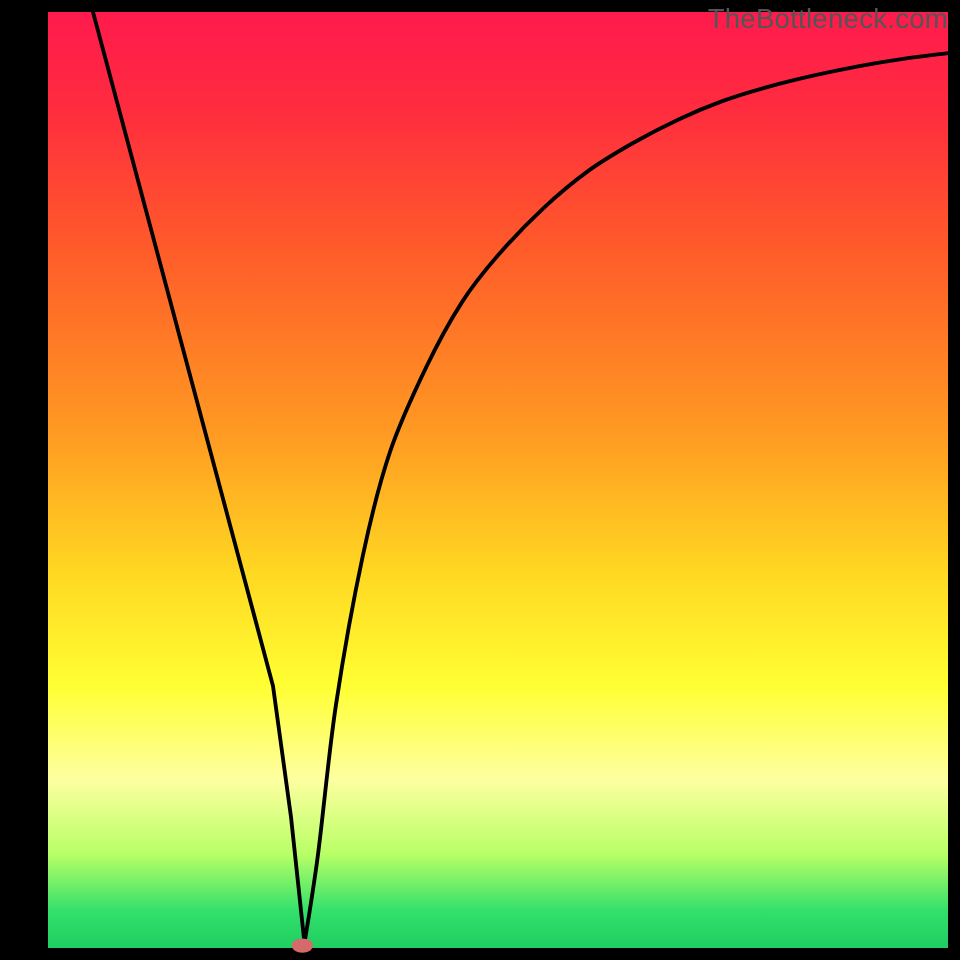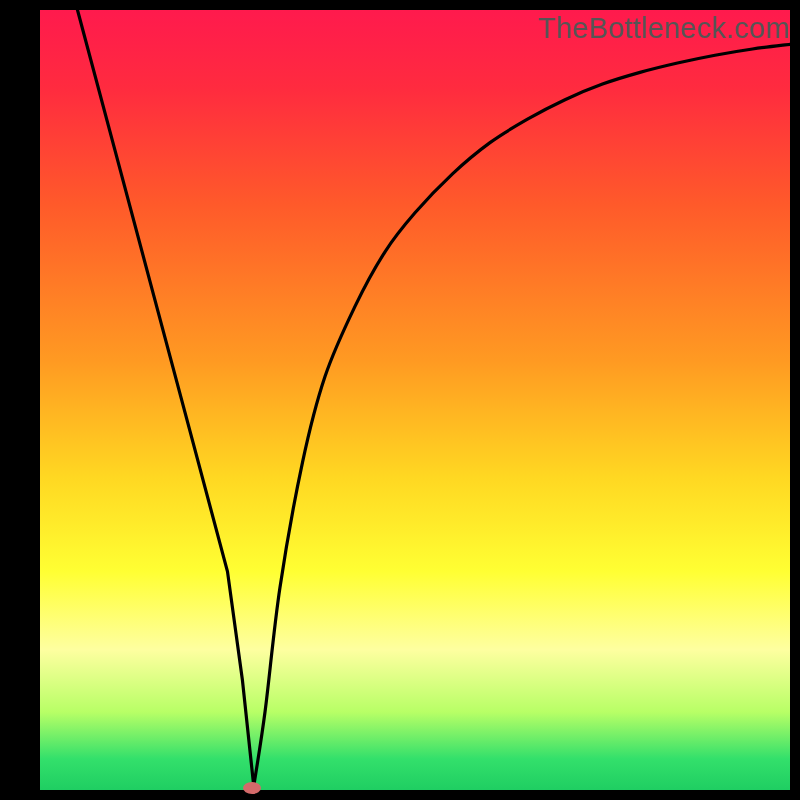--- a/index.html
+++ b/index.html
@@ -21,23 +21,23 @@
   }
   .plot-area {
     position: absolute;
     left: 0;
     top: 0;
     width: 750px;
     height: 780px;
   }
   .watermark {
     position: absolute;
-    top: 12px;
+    top: 2px;
     right: 10px;
-    font-size: 29px;
+    font-size: 23px;
     color: #555;
     font-weight: 500;
     letter-spacing: 0.2px;
   }
   svg {
     display: block;
   }
   .marker {
     position: absolute;
     width: 18px;

